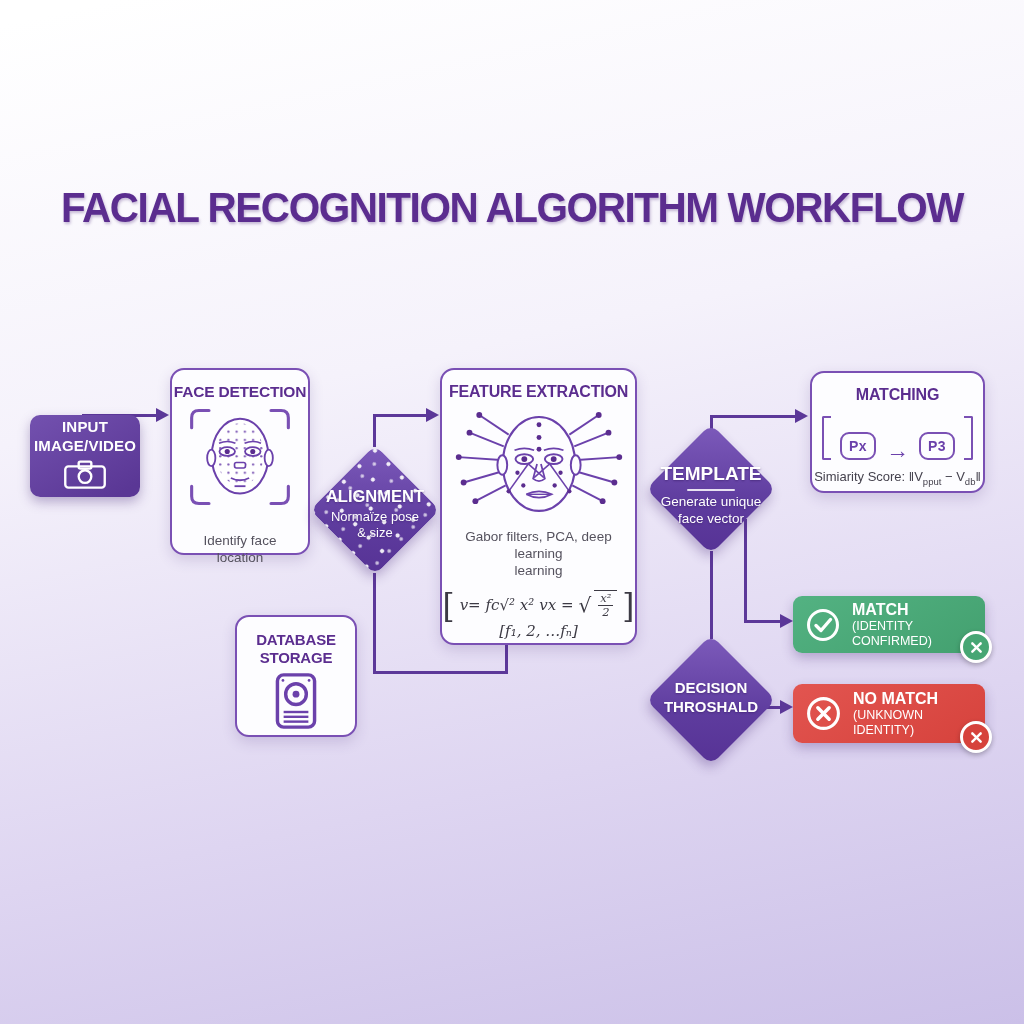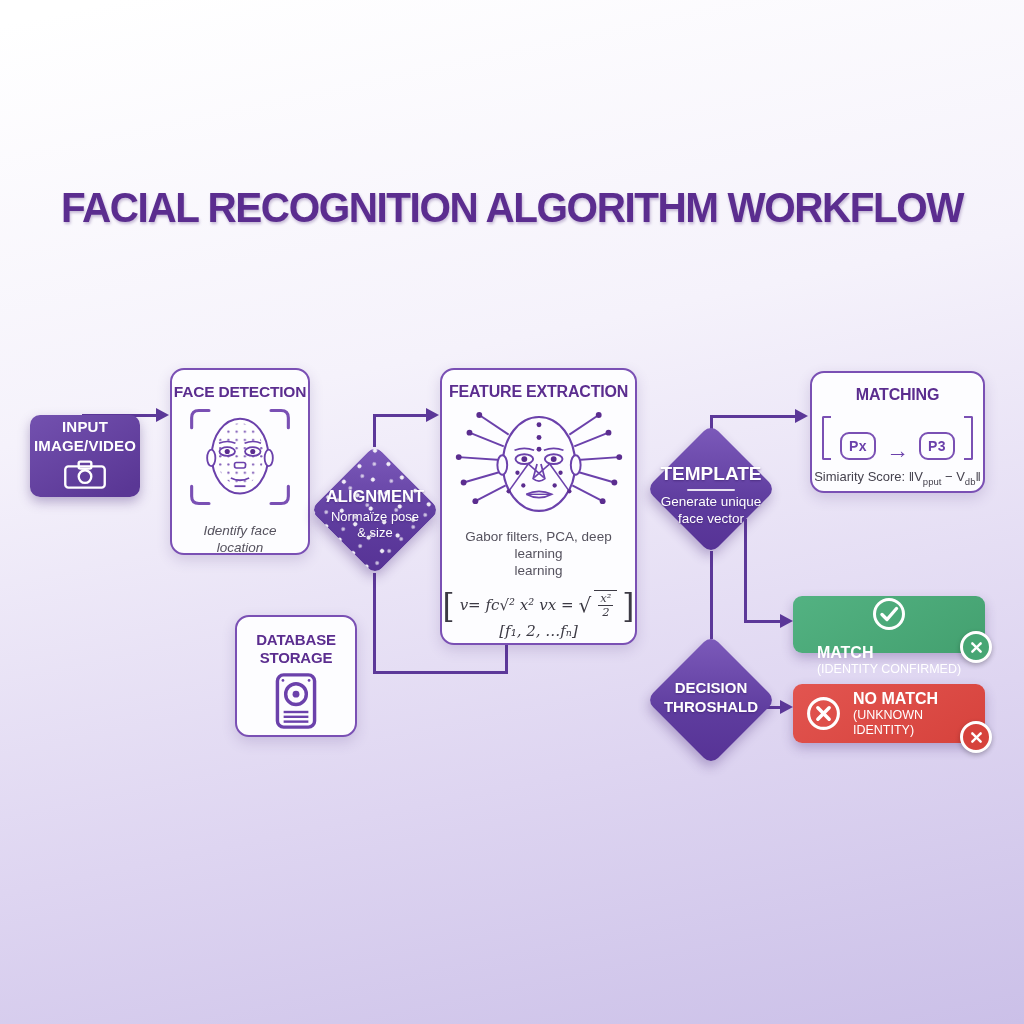--- a/index.html
+++ b/index.html
@@ -145,21 +145,21 @@
         <ellipse cx="74" cy="51" rx="8.5" ry="4.8" fill="#ffffff" stroke="#6b41ab" stroke-width="2"></ellipse>
         <circle cx="46" cy="51" r="2.8" fill="#5b2d8f"></circle>
         <circle cx="74" cy="51" r="2.8" fill="#5b2d8f"></circle>
         <path d="M37 42 Q46 38 55 42" fill="none" stroke="#6b41ab" stroke-width="1.8"></path>
         <path d="M65 42 Q74 38 83 42" fill="none" stroke="#6b41ab" stroke-width="1.8"></path>
         <rect x="54" y="63" width="12" height="6" rx="2" fill="#ffffff" stroke="#6b41ab" stroke-width="1.8"></rect>
         <path d="M50 80 Q60 85 70 80" fill="none" stroke="#6b41ab" stroke-width="2"></path>
         <path d="M54 89 H66" stroke="#6b41ab" stroke-width="2"></path>
       </svg>
     </div>
-    <div class="box-caption" style="margin-top:10px;font-style:italic;">
+    <div class="box-caption" style="margin-top:20px;">
       <div>Identify face</div>
       <div>location</div>
     </div>
   </div>
 
   <div class="diamond dotted" style="left:329px;top:464px;"></div>
   <div class="dlabel" style="left:297px;top:487px;width:156px;">
     <div class="dtitle">ALIGNMENT</div>
     <div class="dcaption">
       <div>Normaïze pose</div>
@@ -286,21 +286,21 @@
   </div>
 
   <div class="diamond" style="left:665px;top:654px;"></div>
   <div class="dlabel" style="left:641px;top:678px;width:140px;">
     <div class="dtitle" style="font-size:15px;line-height:19px;">
       <div>DECISION</div>
       <div>THROSHALD</div>
     </div>
   </div>
 
-  <div class="result" style="top:596px;height:57px;background:linear-gradient(150deg,#53b282,#43a06f);flex-direction:column;">
+  <div class="result" style="top:596px;height:57px;background:linear-gradient(150deg,#53b282,#43a06f);">
     <span style="display:flex;">
       <svg width="36" height="36" viewBox="0 0 36 36">
         <circle cx="18" cy="18" r="14.5" fill="none" stroke="#ffffff" stroke-width="3"></circle>
         <path d="M11 18.5 L16 23.5 L25.5 12.5" fill="none" stroke="#ffffff" stroke-width="3.4" stroke-linecap="round" stroke-linejoin="round"></path>
       </svg>
     </span>
     <span class="rtext">
       <div class="rtitle">MATCH</div>
       <div class="rsub">(IDENTITY CONFIRMED)</div>
     </span>

